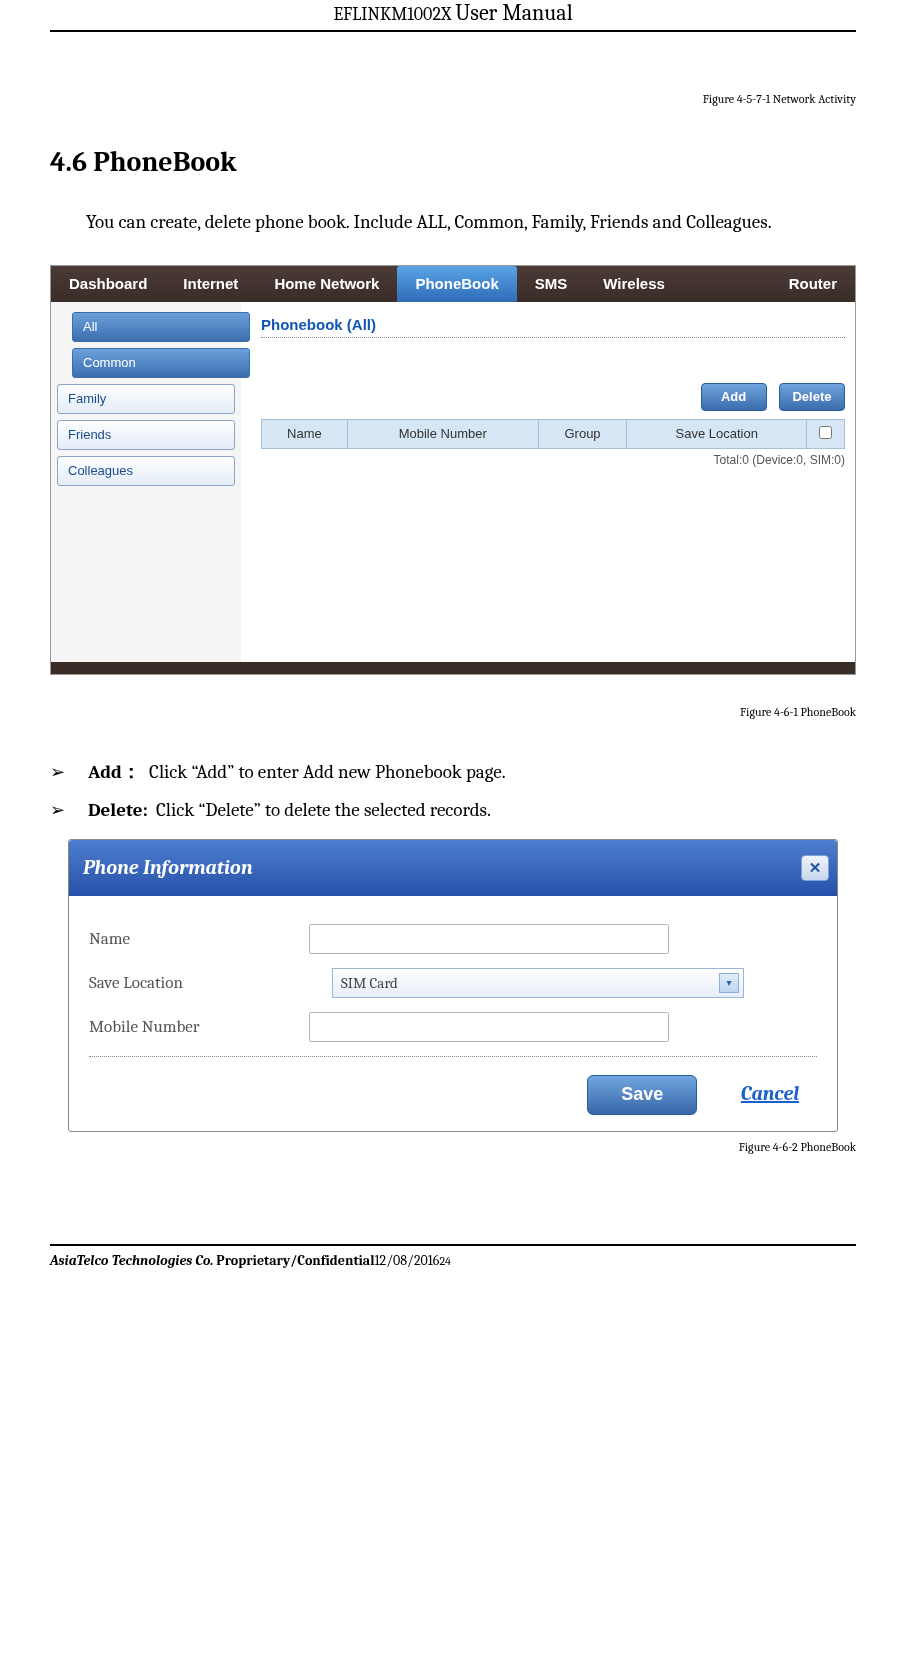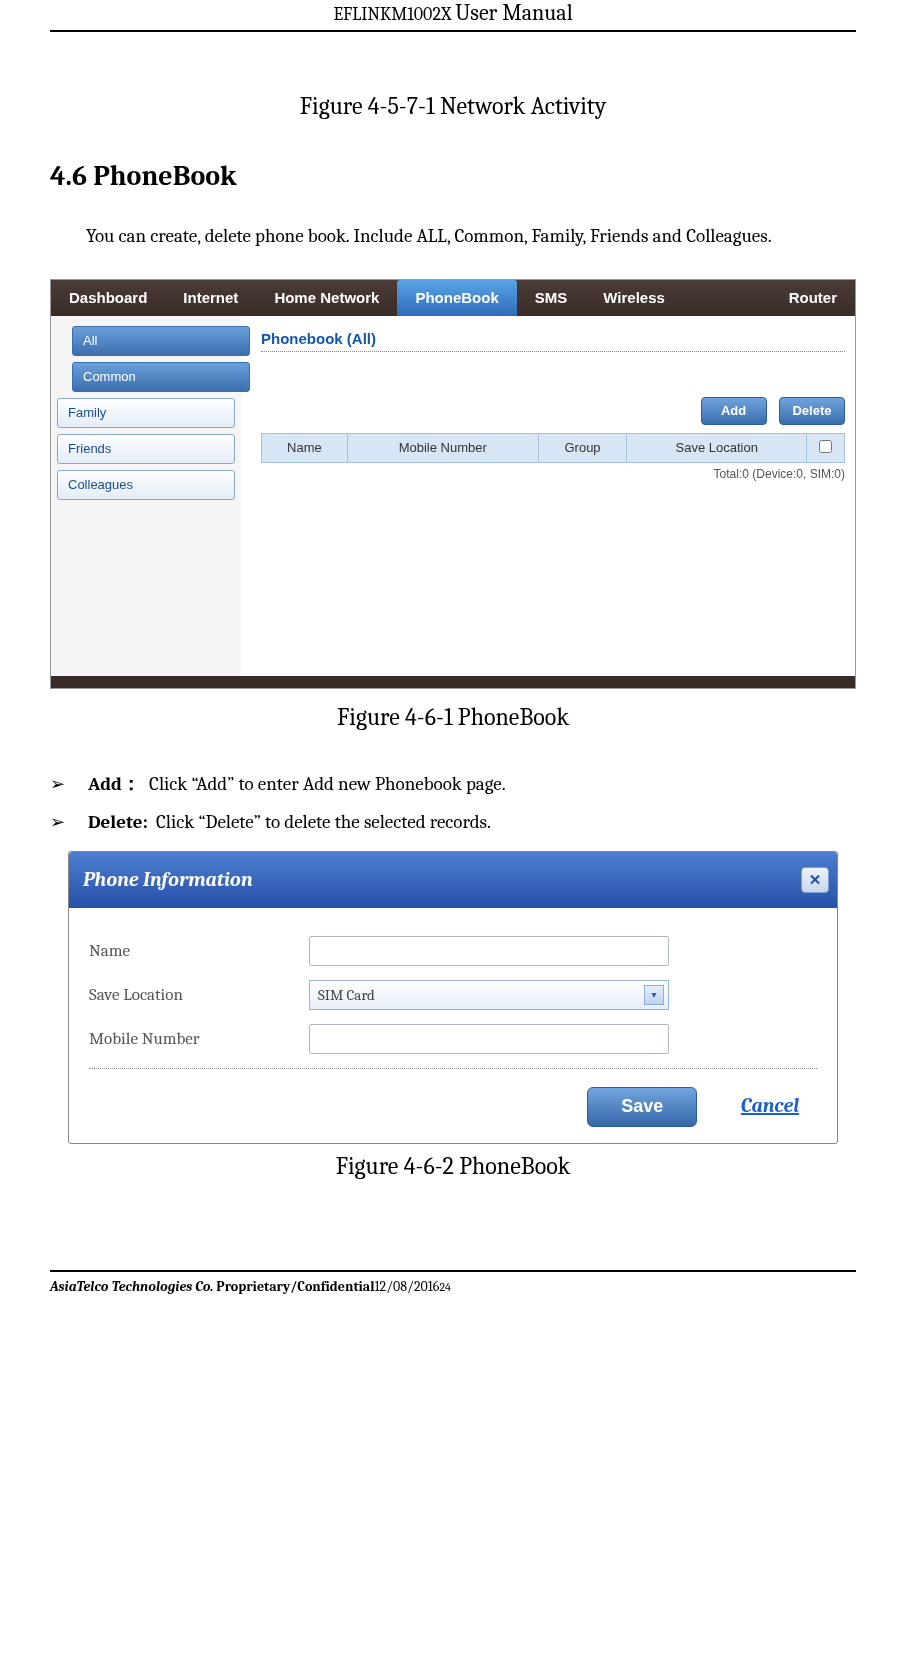--- a/index.html
+++ b/index.html
@@ -14,23 +14,23 @@
   .page-header {
     border-bottom: 2px solid #000;
     padding-bottom: 4px;
     text-align: center;
     font-size: 18px;
     margin-bottom: 60px;
   }
   .page-header .normal { font-weight: normal; }
   .page-header .big { font-size: 22px; }
   .fig-caption {
-    text-align: center;
-    font-size: 24px;
-    margin: 14px 0 40px 0;
+    text-align: right;
+    font-size: 12px;
+    margin: 30px 0 40px 0;
   }
   .section-title {
     font-size: 28px;
     font-weight: bold;
     margin: 10px 0 30px 0;
   }
   .body-text {
     font-size: 19px;
     line-height: 1.5;
     margin-bottom: 28px;
@@ -174,26 +174,27 @@
   }
   .dlg-body { padding: 28px 20px 16px 20px; }
   .form-row { display: flex; align-items: center; margin-bottom: 14px; }
   .form-row label { width: 220px; color: #555; font-size: 17px; }
   .tinput {
     width: 360px; height: 30px;
     border: 1px solid #b0b7c0; border-radius: 2px;
     padding: 0 6px; font-size: 15px;
   }
   .sel-wrap {
-    width: 360px; height: 30px;
+    width: 412px; height: 30px;
     border: 1px solid #9cb6d8;
     background: linear-gradient(#fefefe,#e6eef8);
     display: flex; align-items: center; justify-content: space-between;
     padding: 0 4px 0 8px; font-size: 15px; color: #444;
     cursor: pointer;
+    margin-left: 23px;
   }
   .sel-caret {
     width: 20px; height: 20px;
     border: 1px solid #8bb0de;
     background: linear-gradient(#e5effb,#bcd3ef);
     display:flex; align-items:center; justify-content:center;
     font-size:10px; color:#2c5fa6;
   }
   .dotted-sep2 { border:none; border-top:1px dotted #888; margin: 6px 0 18px 0; }
   .dlg-actions { text-align: right; padding-right: 18px; }

